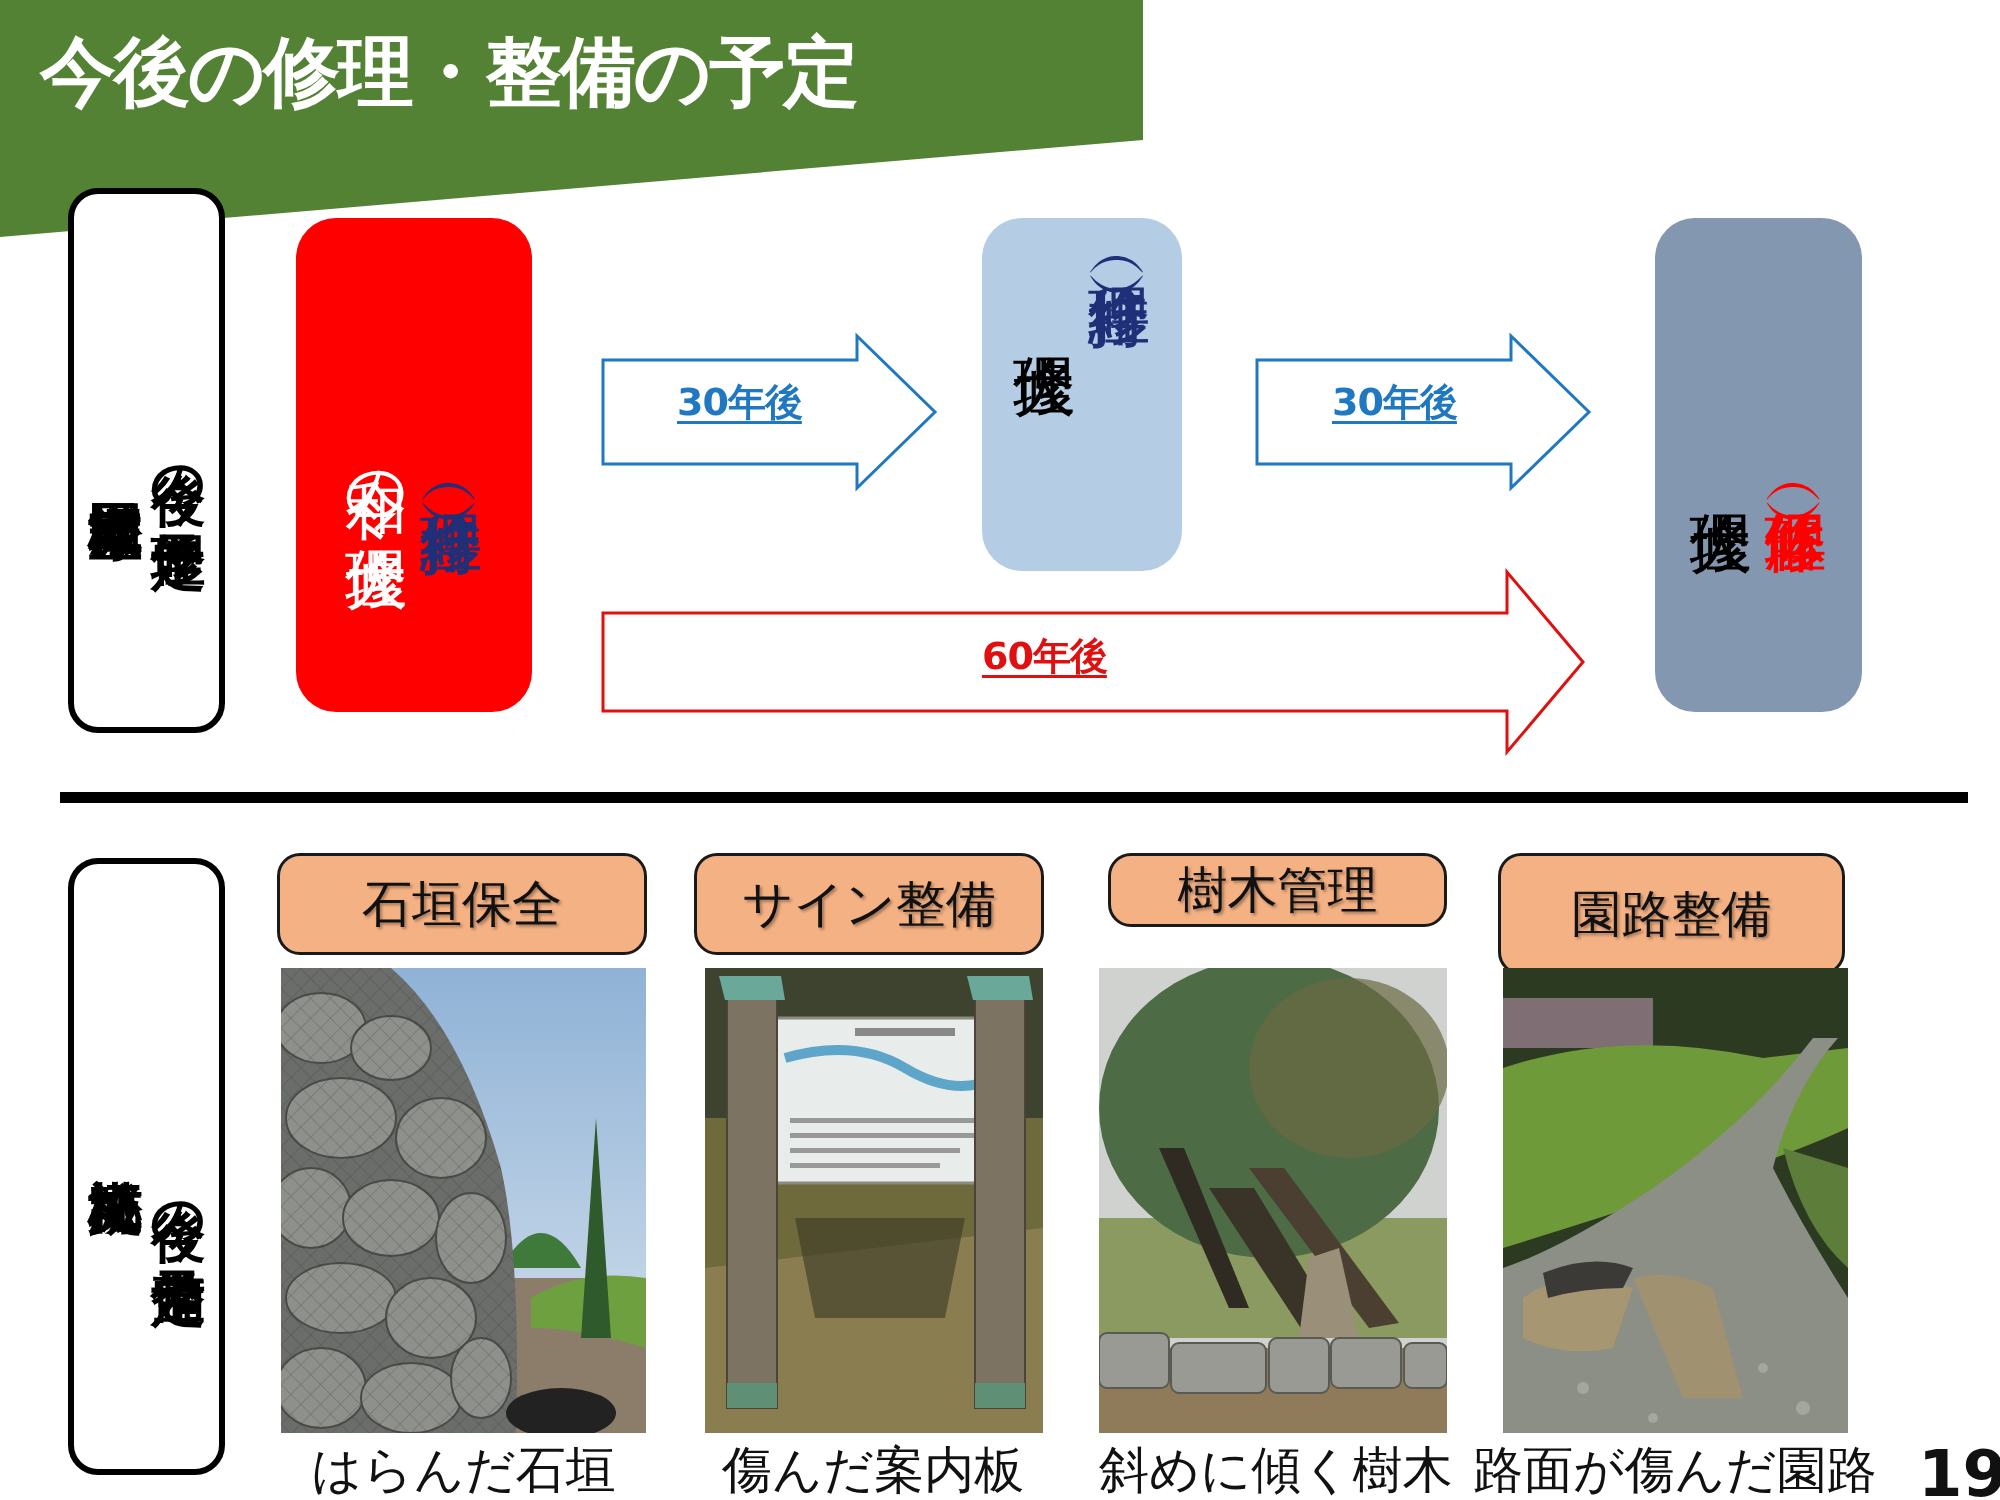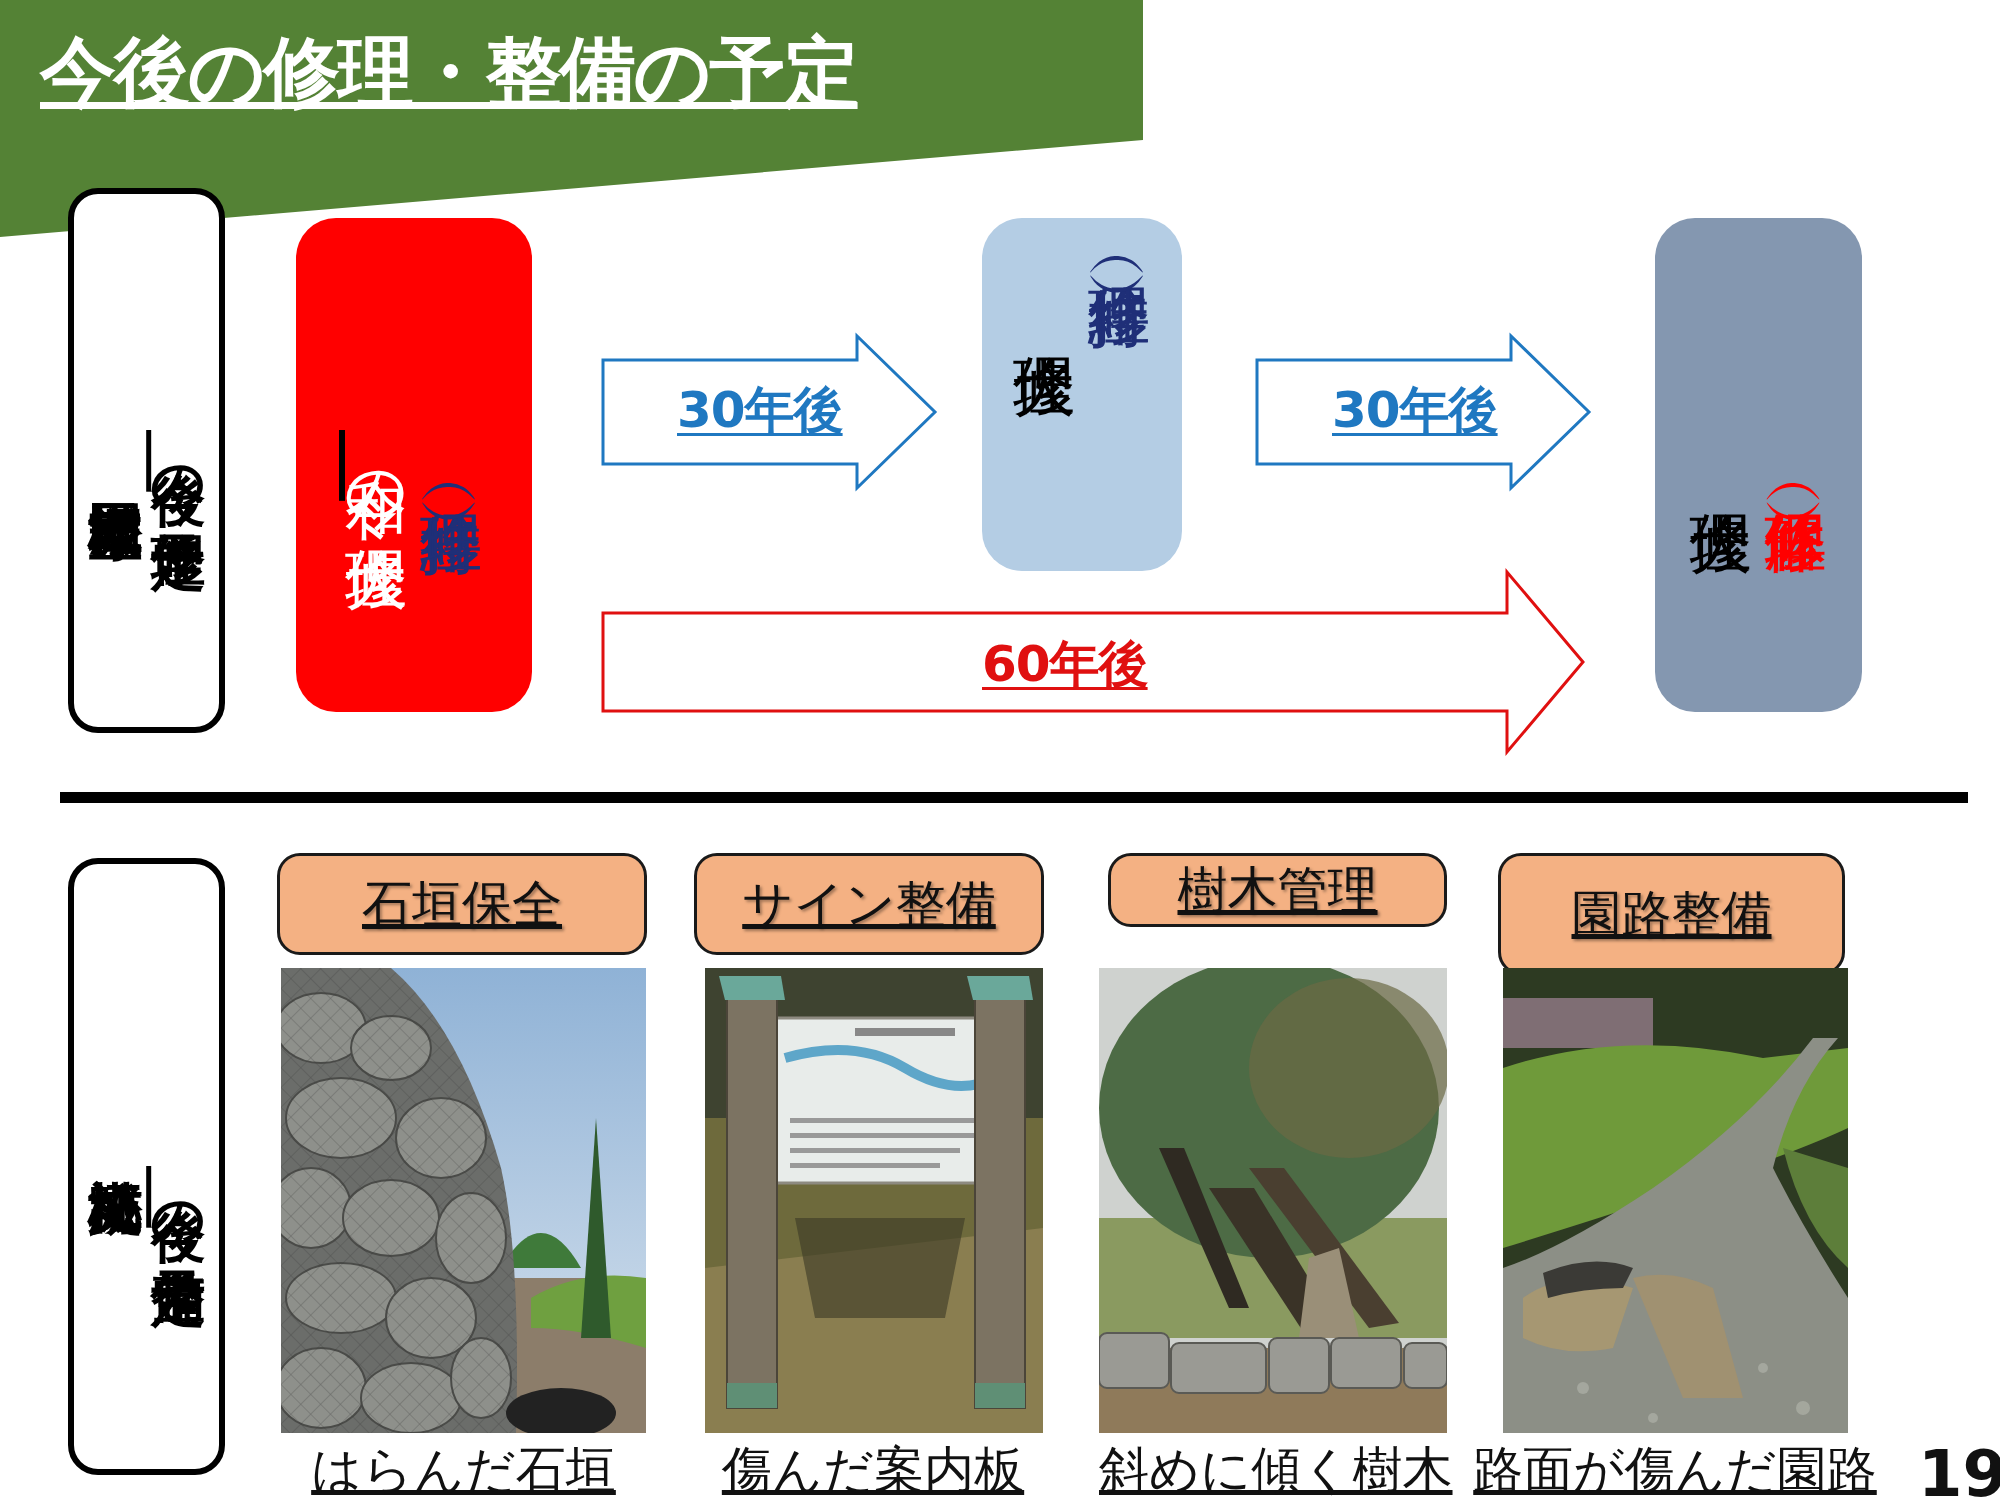--- a/index.html
+++ b/index.html
@@ -1,21 +1,21 @@
 <!DOCTYPE html>
 <html><head>
 <meta charset="utf-8">
 <style>
   html, body { margin:0; padding:0; }
   body {
     width:2000px; height:1500px; position:relative; overflow:hidden;
     background:#ffffff;
     font-family:"DejaVu Sans", "Liberation Sans", sans-serif;
   }
-  .abs { position:absolute;text-decoration:underline; }
+  .abs { position:absolute; }
   
   .banner {
     left:0; top:0; width:1143px; height:237px;
     background:#548235;
     clip-path: polygon(0 0, 1143px 0, 1143px 140px, 0 237px);
   }
   .title {
     left:40px; top:22px; color:#fff; font-weight:bold; font-size:76px;
     letter-spacing:-2px; white-space:nowrap;
   }
@@ -30,21 +30,21 @@
   .stage {
     border-radius:40px; display:flex; flex-direction:row-reverse; justify-content:center; align-items:center; gap:10px;
   }
   .stage .vt { font-size:62px; line-height:1.05; }
   .stage-red { left:296px; top:218px; width:236px; height:494px; background:#ff0000; }
   .stage-blue { left:982px; top:218px; width:200px; height:353px; background:#b4cde4; align-items:flex-start; padding-top:20px; box-sizing:border-box;}
   .stage-gray { left:1655px; top:218px; width:207px; height:494px; background:#8497b0; }
   
   .arrow svg { position:absolute; left:0; top:0; overflow:visible; }
   .arrow-label {
-    position:absolute; font-weight:bold; font-size:50px; text-decoration:underline;
+    position:absolute; font-weight:bold; font-size:38px; text-decoration:underline;
     text-underline-offset:6px; text-decoration-thickness:3px; white-space:nowrap; letter-spacing:-1px;
   }
   
   .divider { left:60px; top:792px; width:1908px; height:11px; background:#000; }
   
   .cat-header {
     background:#f4b183; border:3px solid #1a1a1a; border-radius:23px; box-sizing:border-box;
     display:flex; align-items:center; justify-content:center;
     font-size:50px; color:#111; text-shadow:2px 2px 3px rgba(0,0,0,0.35);
   }

